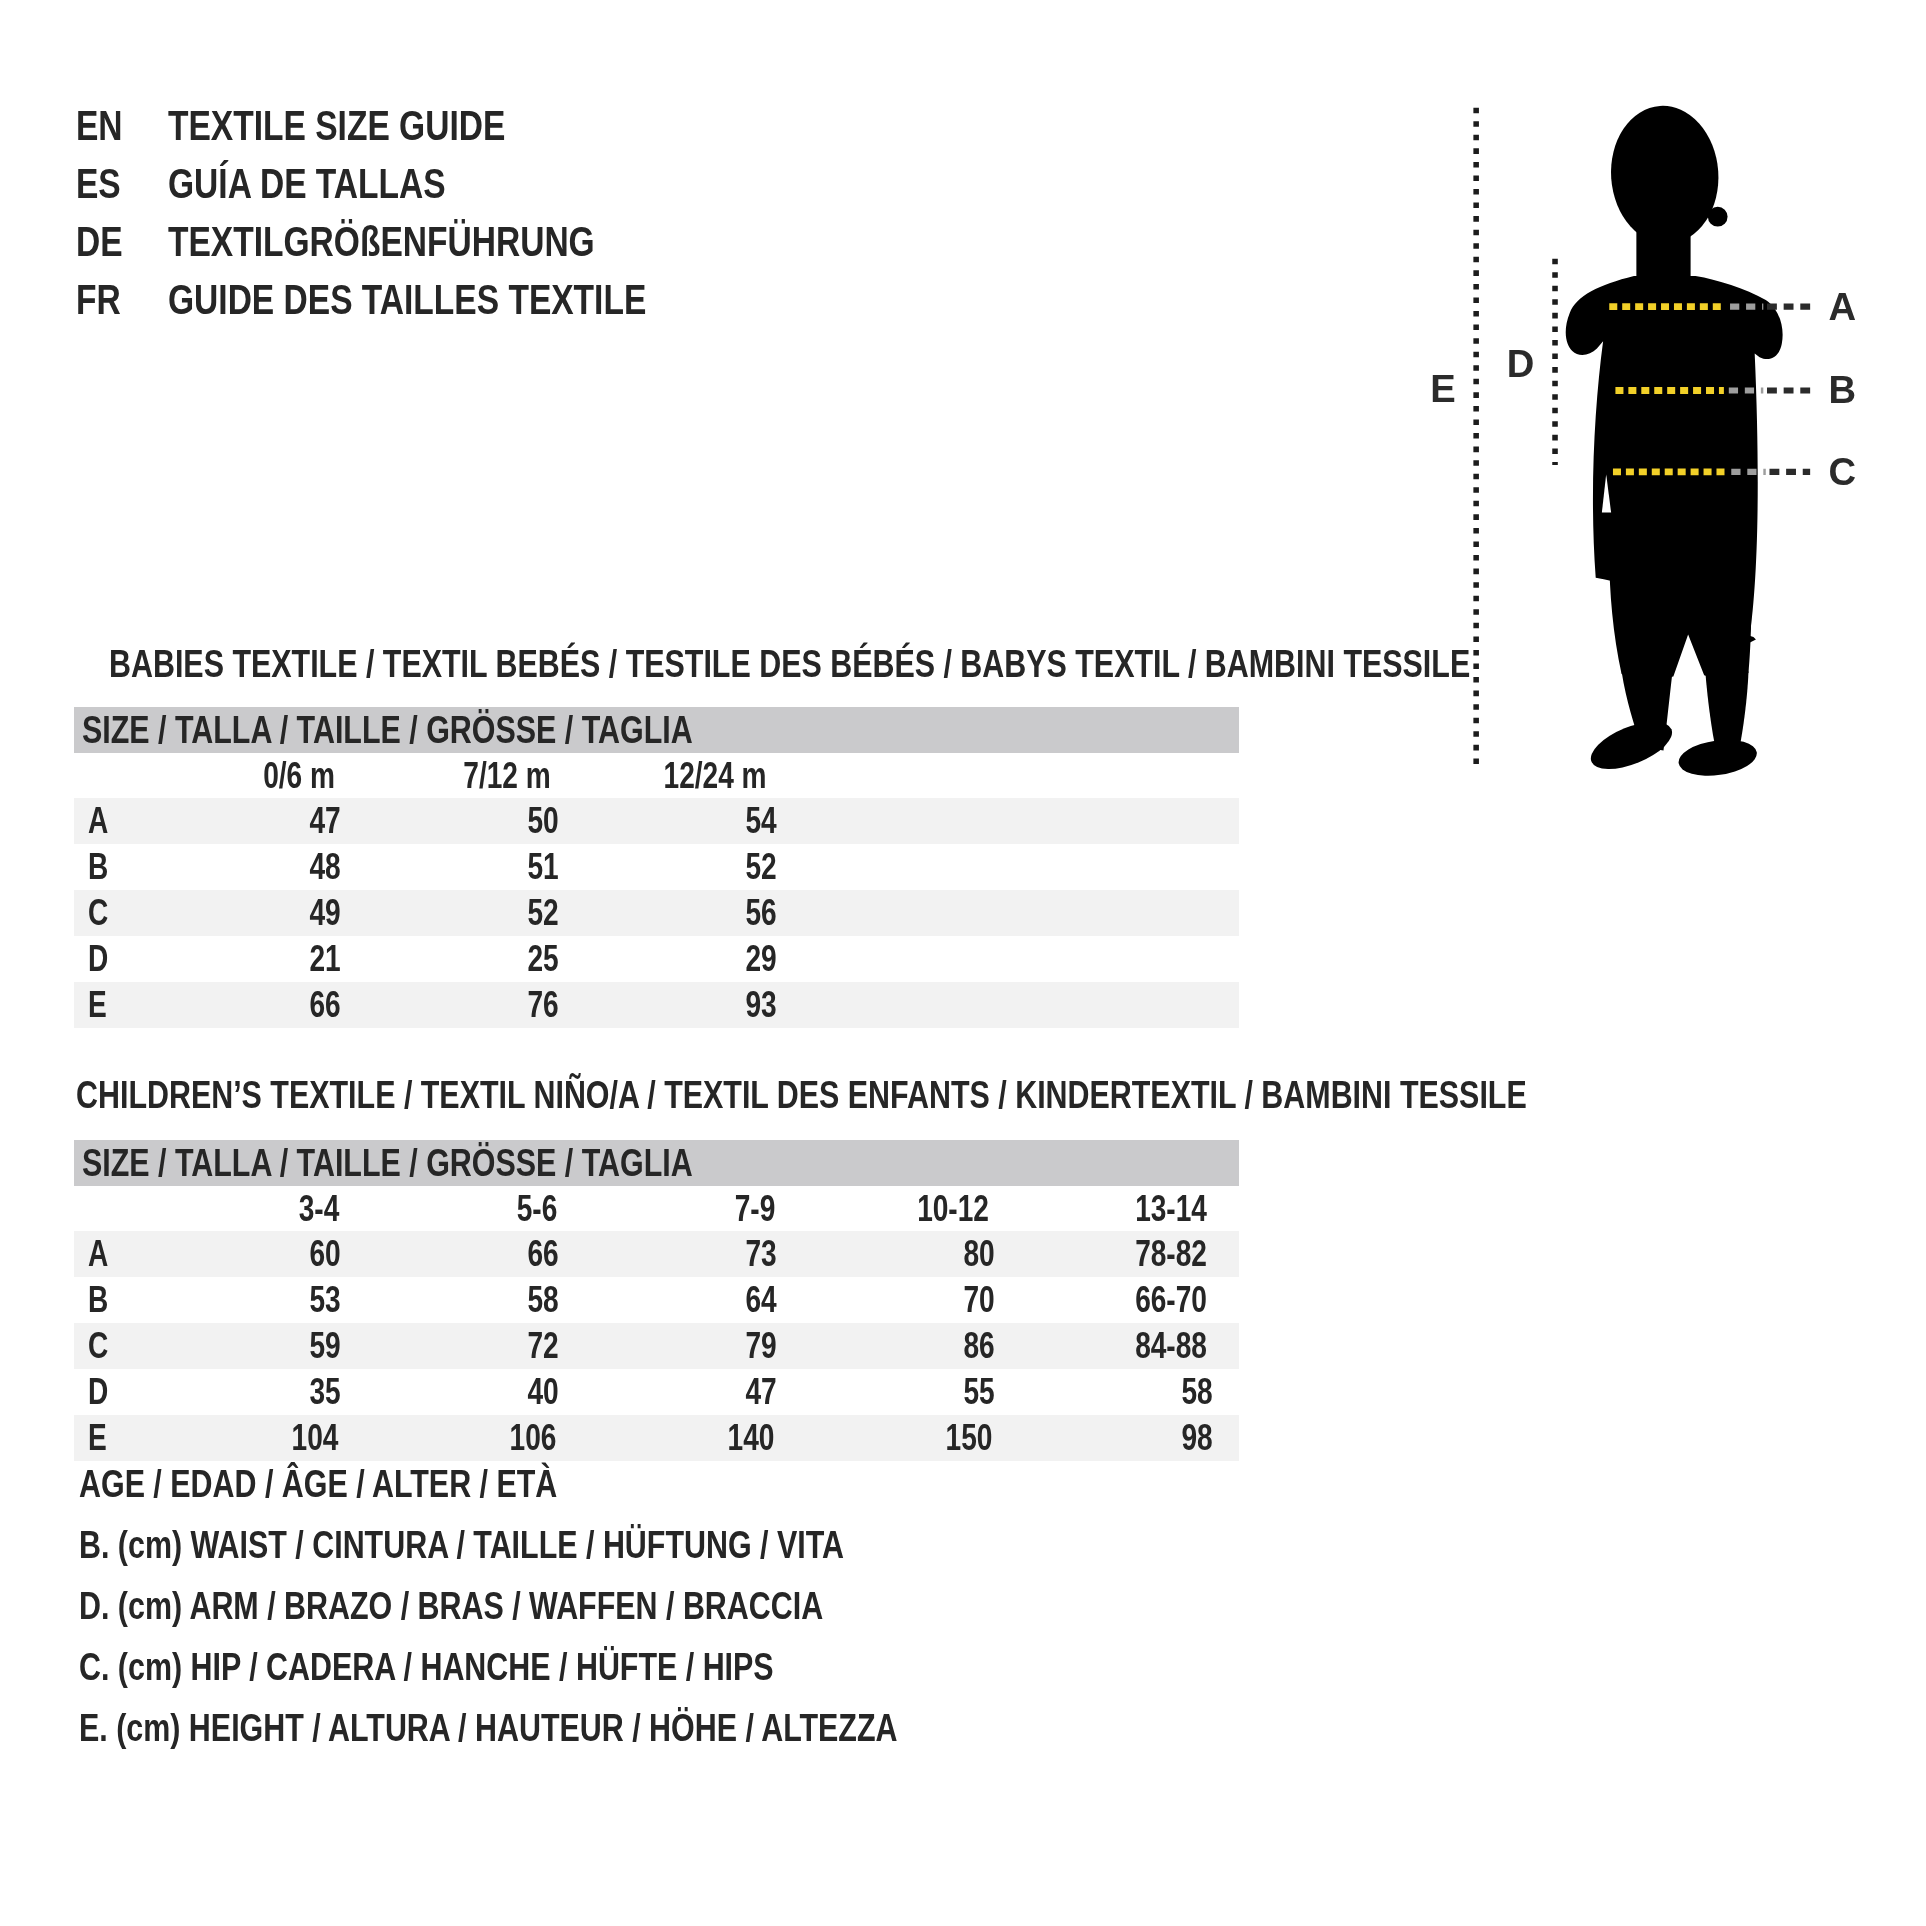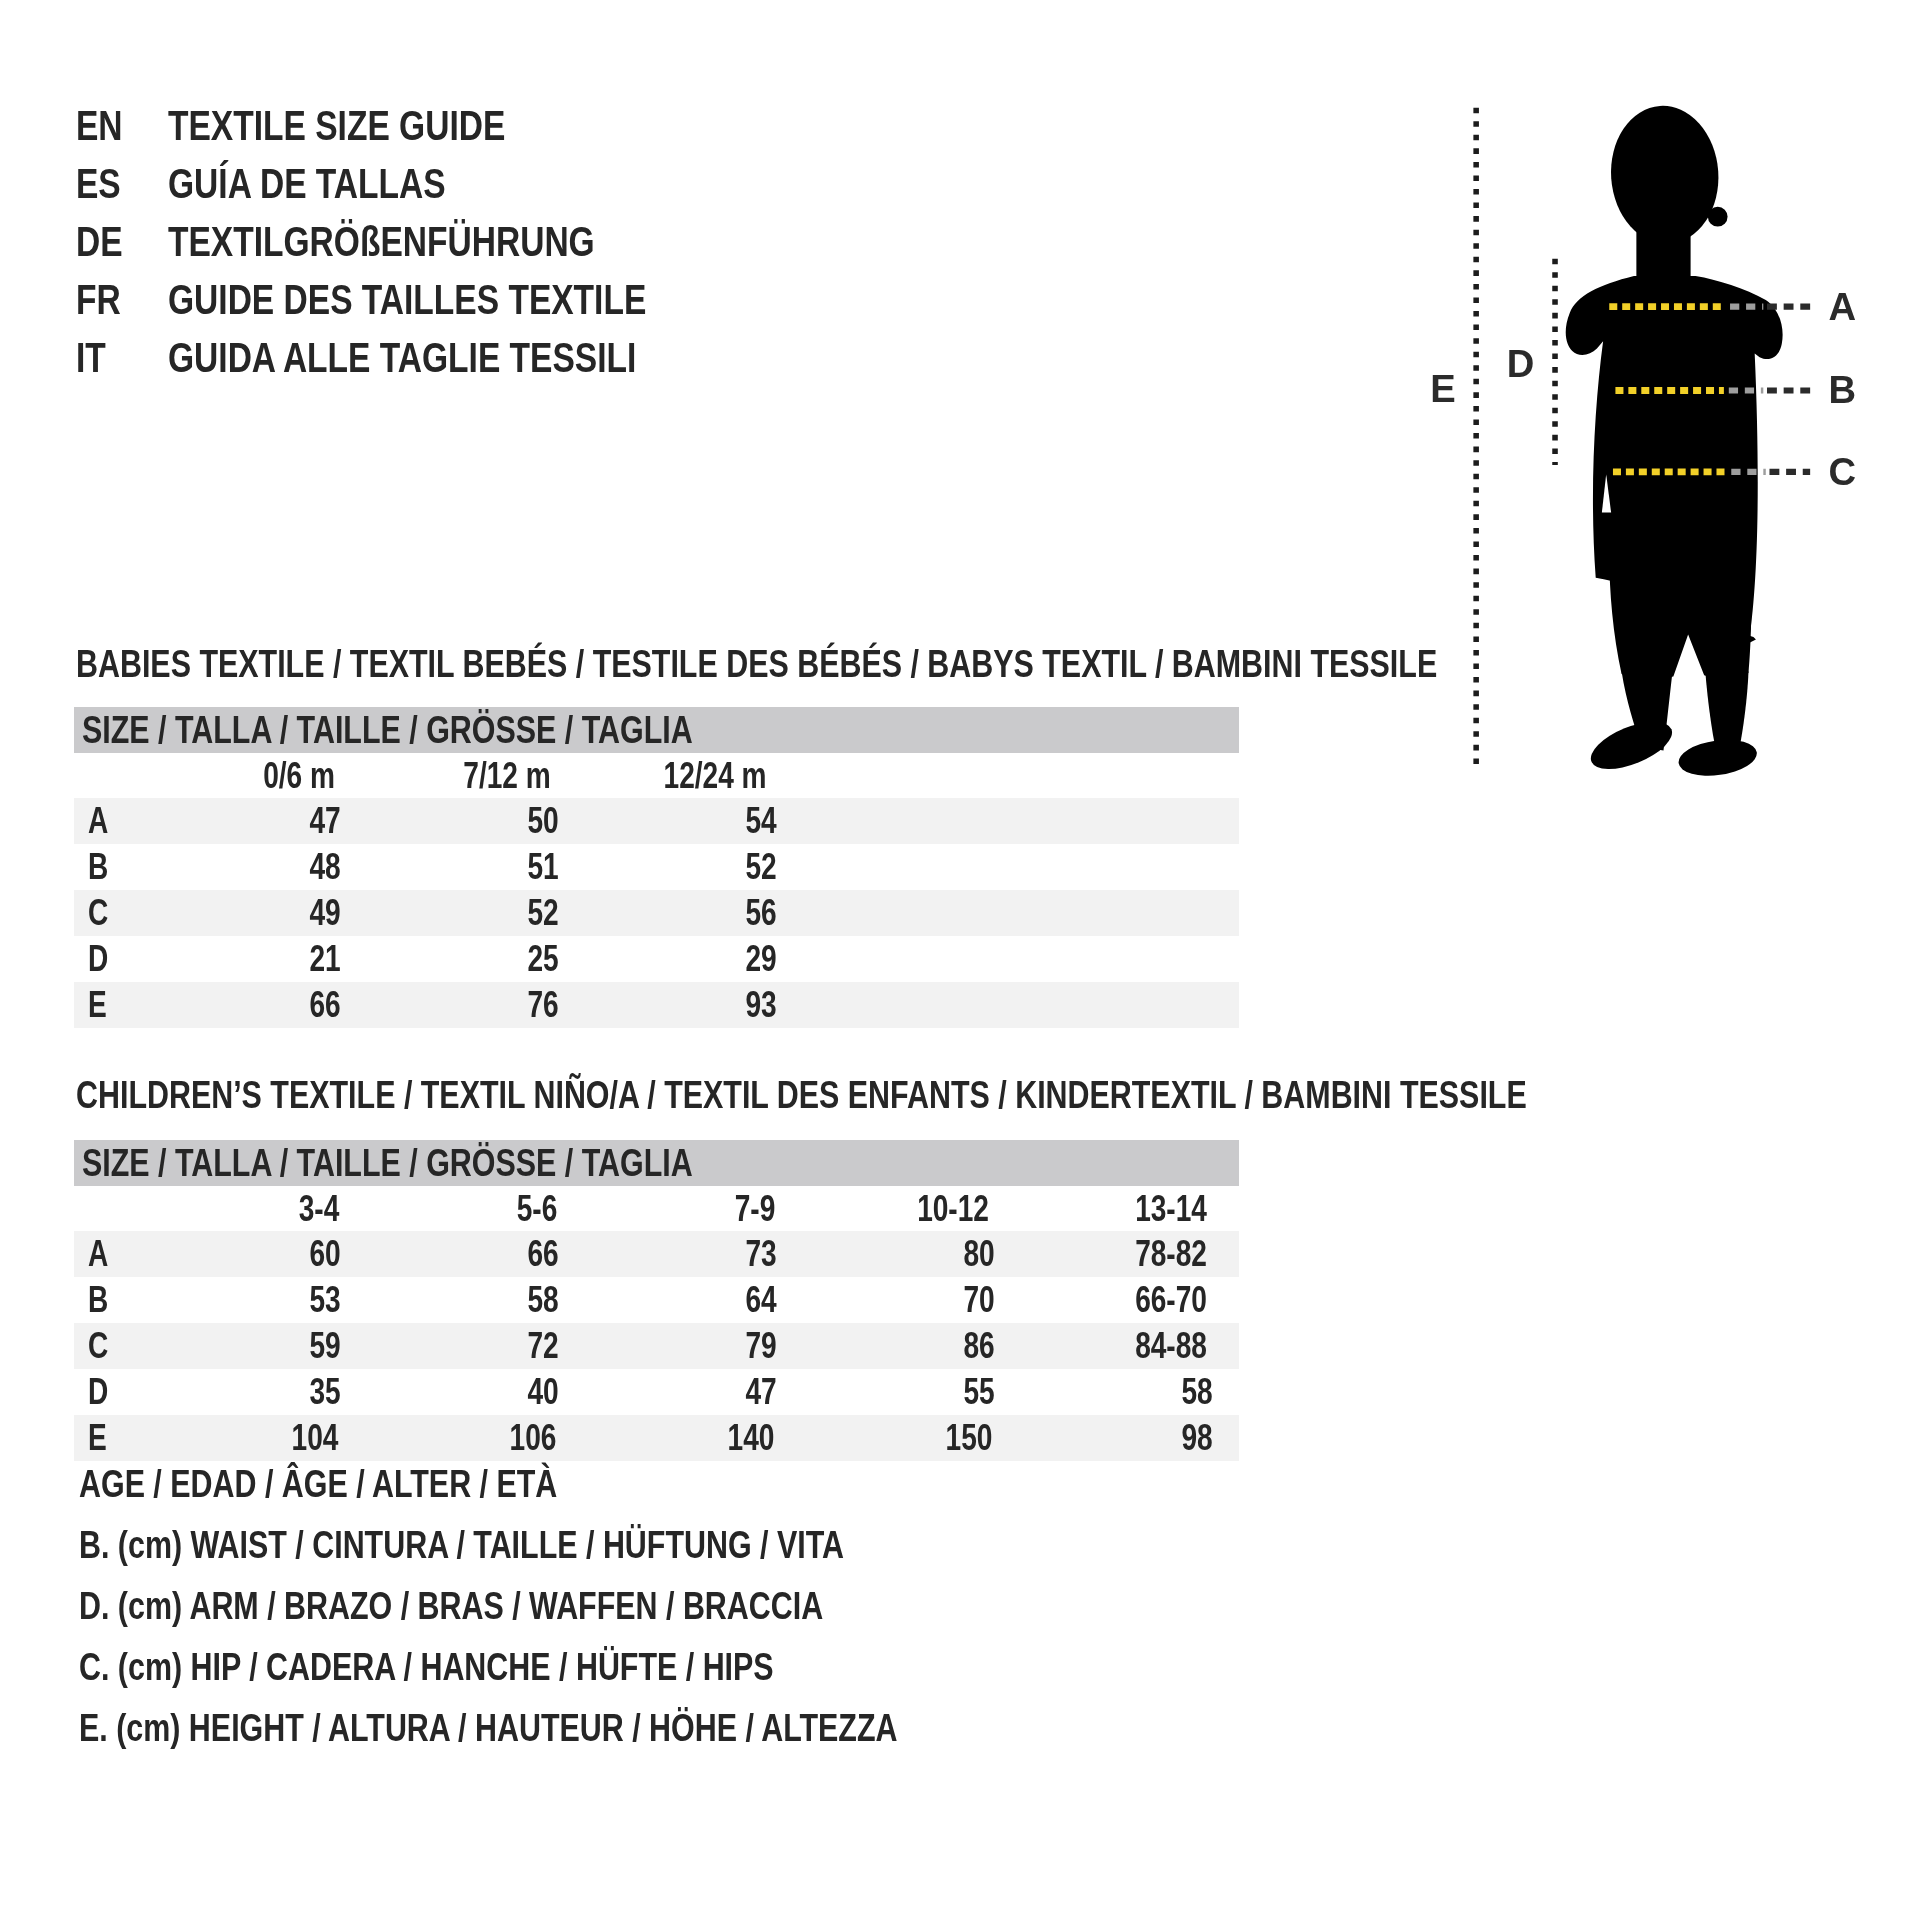--- a/index.html
+++ b/index.html
@@ -51,24 +51,20 @@
     <span class="lang-code"><span class="cond">ES</span></span>
     <span class="cond">GUÍA DE TALLAS</span>
   </div>
   <div class="lang-line">
     <span class="lang-code"><span class="cond">DE</span></span>
     <span class="cond">TEXTILGRÖßENFÜHRUNG</span>
   </div>
   <div class="lang-line">
     <span class="lang-code"><span class="cond">FR</span></span>
     <span class="cond">GUIDE DES TAILLES TEXTILE</span>
-  </div>
-  <div class="lang-line">
-    <span class="lang-code"><span class="cond">IT</span></span>
-    <span class="cond">GUIDA ALLE TAGLIE TESSILI</span>
   </div>
 </div>
 
 <div class="diagram">
   <svg viewBox="2300 140 826 1160" xmlns="http://www.w3.org/2000/svg">
 
     <line x1="2396" y1="175" x2="2396" y2="1253" stroke="#1c1c1c" stroke-width="9" stroke-dasharray="9 13"></line>
 
     <line x1="2524" y1="420" x2="2524" y2="755" stroke="#1c1c1c" stroke-width="9" stroke-dasharray="9 13"></line>
 
@@ -146,21 +142,21 @@
       <line x1="2810" y1="766" x2="2866" y2="766" stroke="#9e9e9e" stroke-width="10" stroke-dasharray="15 11"></line>
       <line x1="2872" y1="766" x2="2938" y2="766" stroke="#2b2b2b" stroke-width="10" stroke-dasharray="16 11"></line>
       <text x="2990" y="787" text-anchor="middle" class="measure-label">C</text>
     </g>
 
     <text x="2468" y="612" text-anchor="middle" class="measure-label">D</text>
     <text x="2342" y="652" text-anchor="middle" class="measure-label">E</text>
   </svg>
 </div>
 
-<div class="section-title" style="top:644px;">
+<div class="section-title" style="top:644px;margin-left:33px;">
   <span class="cond">BABIES TEXTILE / TEXTIL BEBÉS / TESTILE DES BÉBÉS / BABYS TEXTIL / BAMBINI TESSILE</span>
 </div>
 
 <div class="size-table" style="top:707px;">
   <div class="size-bar">
     <span class="cond">SIZE / TALLA / TAILLE / GRÖSSE / TAGLIA</span>
   </div>
   <div class="tbl-row cols-row">
     <span class="row-label"></span>
     <span class="cell"><span class="cond-c">0/6 m</span></span>

